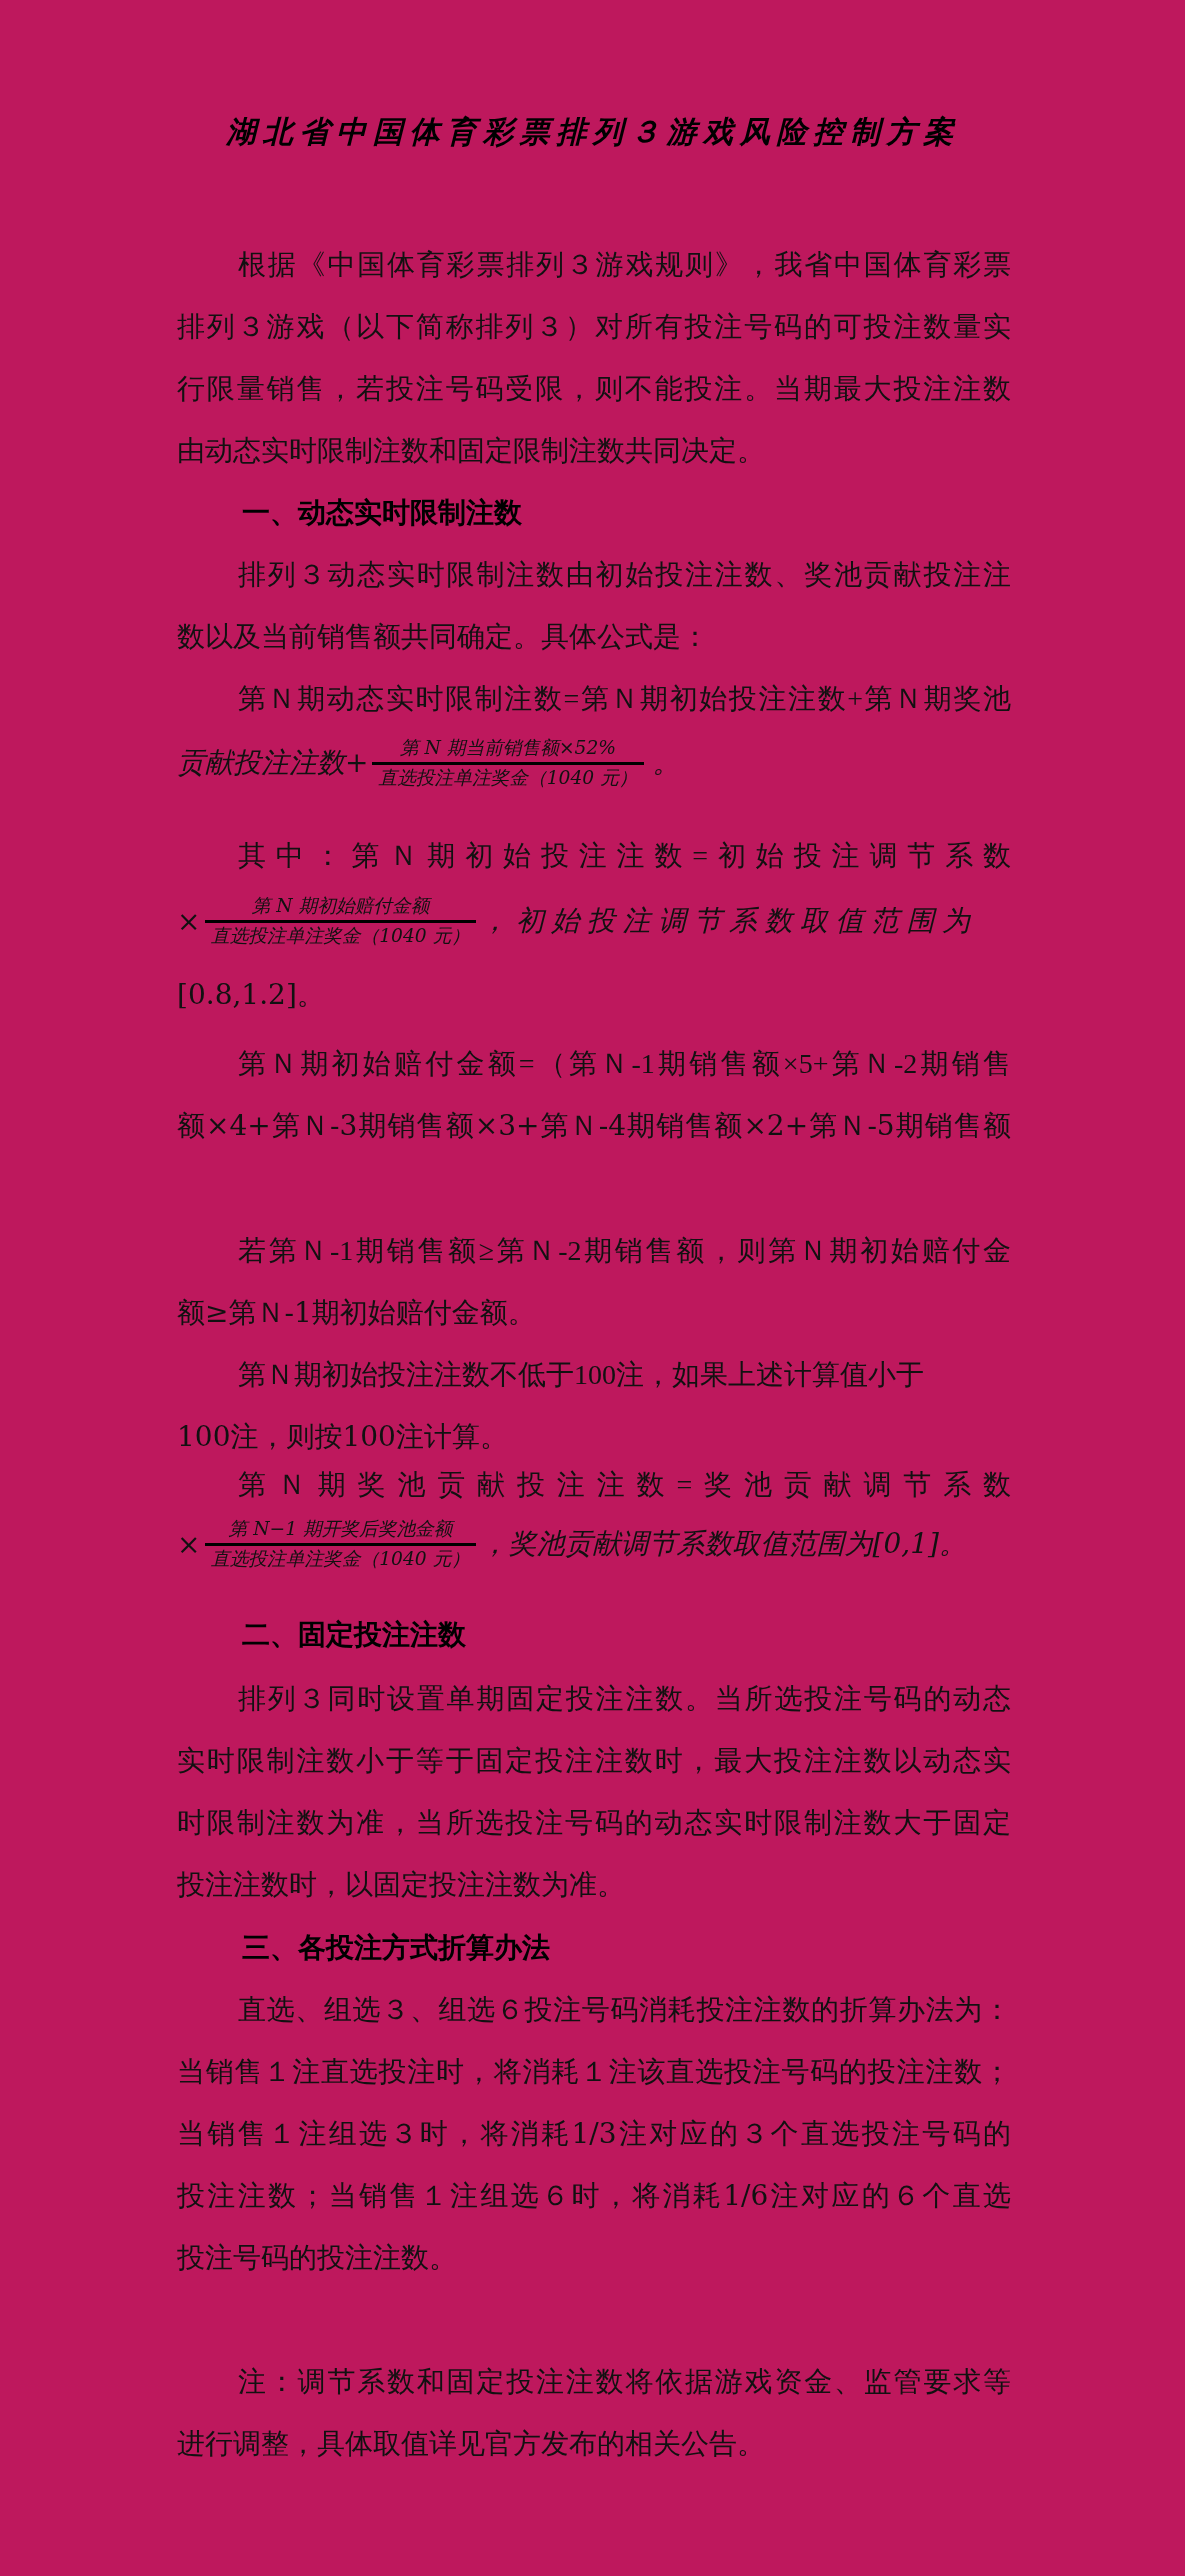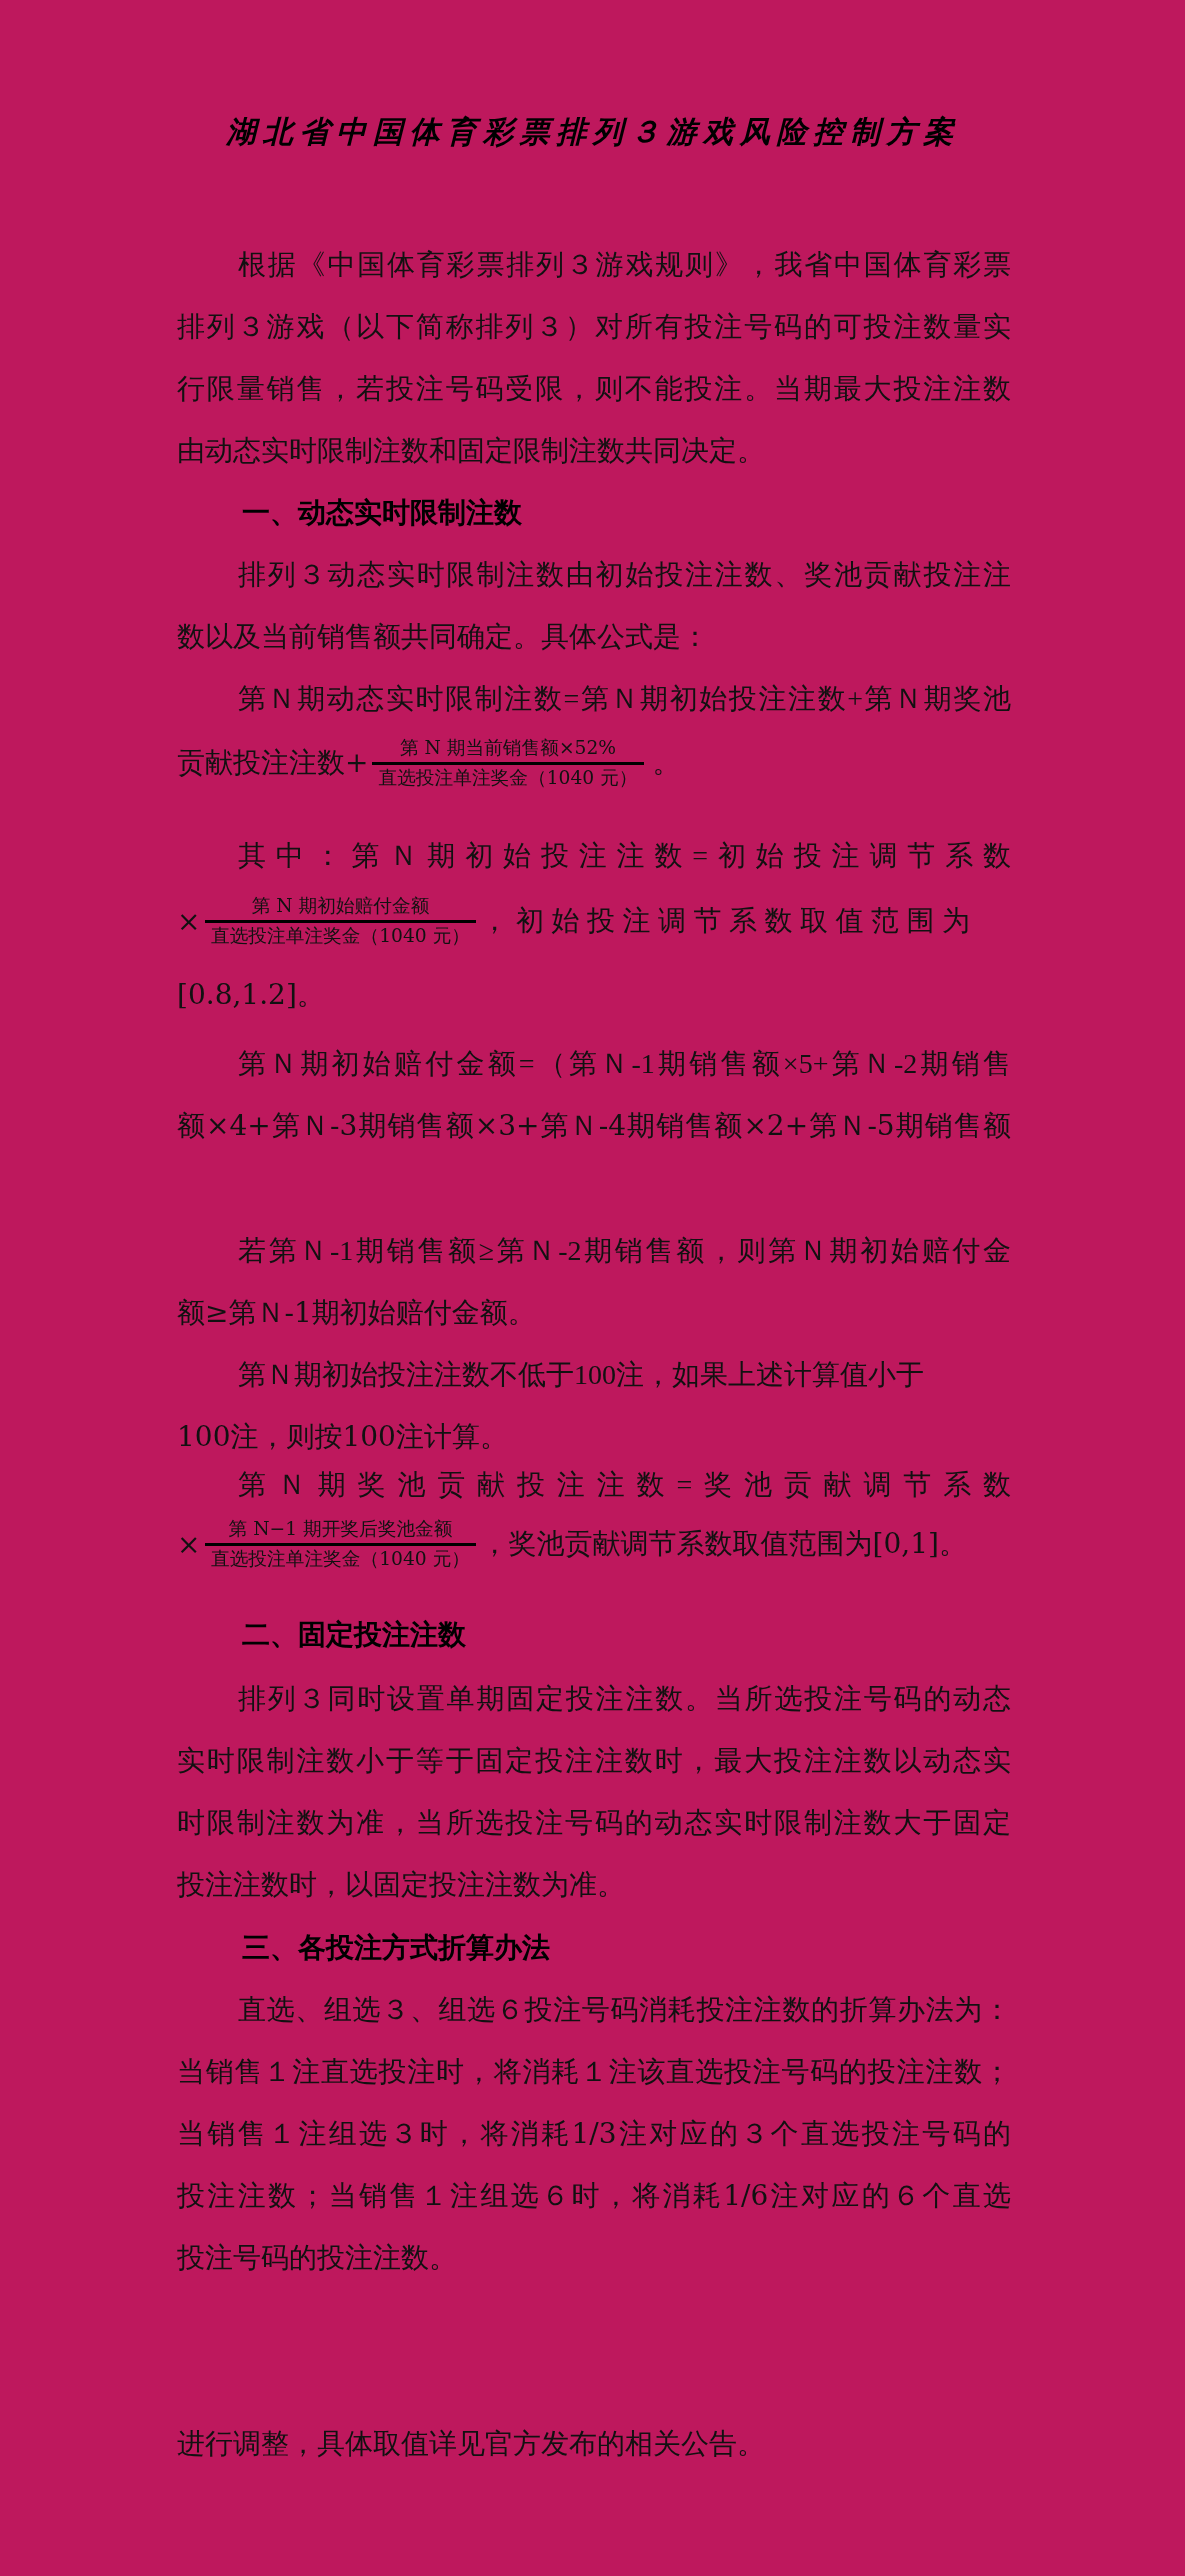--- a/index.html
+++ b/index.html
@@ -59,20 +59,21 @@
     color: #000;
   }
   .inline-row {
     position: absolute;
     left: 177px;
     display: flex;
     align-items: center;
     white-space: nowrap;
     font-size: 28px;
     color: #111;
+    font-style: italic;
   }
   .frac {
     display: inline-flex;
     flex-direction: column;
     align-items: center;
     margin: 0 4.5px;
   }
   .frac .num, .frac .den {
     font-size: 18.7px;
     line-height: 24px;
@@ -156,16 +157,17 @@
   <div class="line justify" style="top:1805px">时限制注数为准，当所选投注号码的动态实时限制注数大于固定</div>
   <div class="line" style="top:1867px">投注注数时，以固定投注注数为准。</div>
 
   <div class="heading" style="top:1930px">三、各投注方式折算办法</div>
   <div class="line indent justify" style="top:1992px">直选、组选３、组选６投注号码消耗投注注数的折算办法为：</div>
   <div class="line justify" style="top:2054px">当销售１注直选投注时，将消耗１注该直选投注号码的投注注数；</div>
   <div class="line justify" style="top:2116px">当销售１注组选３时，将消耗1/3注对应的３个直选投注号码的</div>
   <div class="line justify" style="top:2178px">投注注数；当销售１注组选６时，将消耗1/6注对应的６个直选</div>
   <div class="line" style="top:2240px">投注号码的投注注数。</div>
 
+  <div class="line indent justify" style="top:2364px">注：调节系数和固定投注注数将依据游戏资金、监管要求等</div>
   <div class="line" style="top:2426px">进行调整，具体取值详见官方发布的相关公告。</div>
 
 </div>
 
 
 </body></html>

